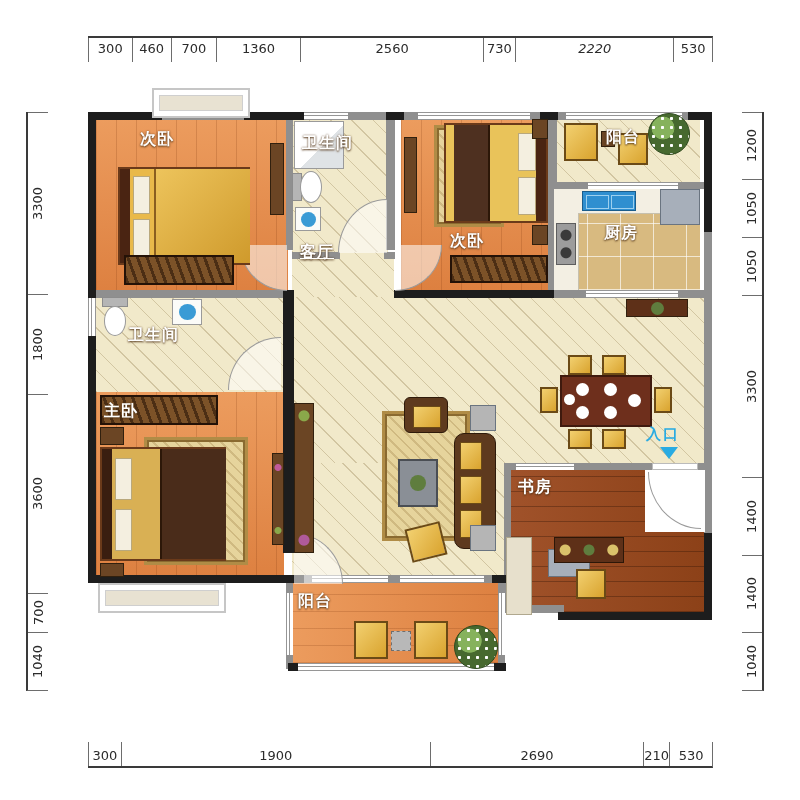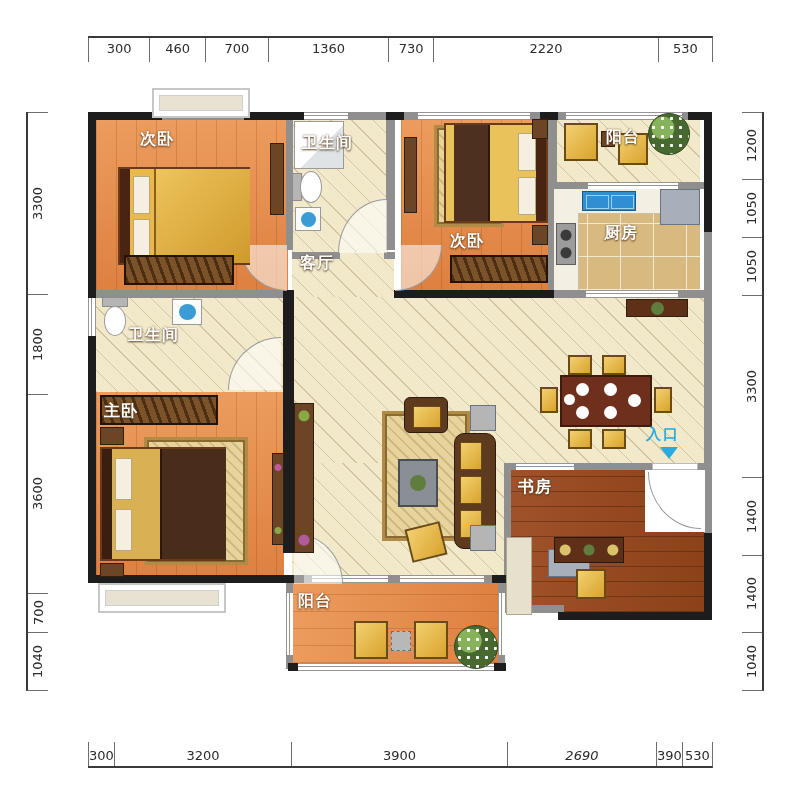--- a/index.html
+++ b/index.html
@@ -65,45 +65,45 @@
       </div>
       <div class="seg" style="flex-grow: 540;">
         <span class="dlab">460</span>
       </div>
       <div class="seg" style="flex-grow: 620;">
         <span class="dlab">700</span>
       </div>
       <div class="seg" style="flex-grow: 1180;">
         <span class="dlab">1360</span>
       </div>
+      <div class="seg" style="flex-grow: 2560;">
+        <span class="dlab">2560</span>
+      </div>
       <div class="seg" style="flex-grow: 440;">
         <span class="dlab">730</span>
       </div>
-      <div class="seg" style="flex-grow: 2220;">
+      <div class="seg" style="flex-grow: 2220; font-style: italic;">
         <span class="dlab">2220</span>
       </div>
       <div class="seg" style="flex-grow: 530;">
         <span class="dlab">530</span>
       </div>
     </div>
   <div class="scale h bot" style="left:88px;top:742px;width:624px;height:24px;">
       <div class="seg" style="flex-grow: 400;">
         <span class="dlab">300</span>
       </div>
-      <div class="seg" style="flex-grow: 3200;">
-        <span class="dlab">3200</span>
-      </div>
       <div class="seg" style="flex-grow: 3900;">
-        <span class="dlab">3900</span>
-      </div>
-      <div class="seg" style="flex-grow: 2690; font-style: italic;">
+        <span class="dlab">1900</span>
+      </div>
+      <div class="seg" style="flex-grow: 2690;">
         <span class="dlab">2690</span>
       </div>
       <div class="seg" style="flex-grow: 310;">
-        <span class="dlab">390</span>
+        <span class="dlab">210</span>
       </div>
       <div class="seg" style="flex-grow: 530;">
         <span class="dlab">530</span>
       </div>
     </div>
   <div class="scale v lft" style="left:26px;top:112px;width:20px;height:578px;">
       <div class="seg" style="flex-grow: 3300;">
         <span class="dlab">3300</span>
       </div>
       <div class="seg" style="flex-grow: 1800;">
@@ -327,21 +327,21 @@
     <div class="a" style="left:466px;top:452px;width:70px;height:26px;background:#5e3018;border:1px solid #2c1708;background-image:radial-gradient(circle at 15% 50%,#d9c26a 0 5px,rgba(0,0,0,0) 6px),radial-gradient(circle at 50% 50%,#5f7d3e 0 5px,rgba(0,0,0,0) 6px),radial-gradient(circle at 85% 50%,#d9c26a 0 5px,rgba(0,0,0,0) 6px);box-sizing:border-box;"></div>
     <div class="a gold" style="left:488px;top:484px;width:30px;height:30px;"></div>
 
     <div class="a gold" style="left:266px;top:536px;width:34px;height:38px;"></div>
     <div class="a" style="left:303px;top:546px;width:20px;height:20px;background:#b8b8b8;border:1px dashed #6e6e6e;box-sizing:border-box;"></div>
     <div class="a gold" style="left:326px;top:536px;width:34px;height:38px;"></div>
     <div class="a plant" style="left:366px;top:540px;width:44px;height:44px;"></div>
 
     <div class="rl" style="left:52px;top:44px;">次卧</div>
     <div class="rl" style="left:214px;top:48px;">卫生间</div>
-    <div class="rl" style="left:212px;top:168px;">客厅</div>
+    <div class="rl" style="left:212px;top:157px;text-decoration:underline;">客厅</div>
     <div class="rl" style="left:362px;top:146px;">次卧</div>
     <div class="rl" style="left:518px;top:42px;">阳台</div>
     <div class="rl" style="left:516px;top:138px;">厨房</div>
     <div class="rl" style="left:40px;top:240px;">卫生间</div>
     <div class="rl" style="left:16px;top:316px;">主卧</div>
     <div class="rl" style="left:430px;top:392px;">书房</div>
     <div class="rl" style="left:210px;top:506px;">阳台</div>
 
     <div class="entry-lab" style="left:558px;top:340px;color:#29ABE2;">入口</div>
     <div class="a tri-down" style="left:572px;top:362px;border-top:12px solid #29ABE2;"></div>

